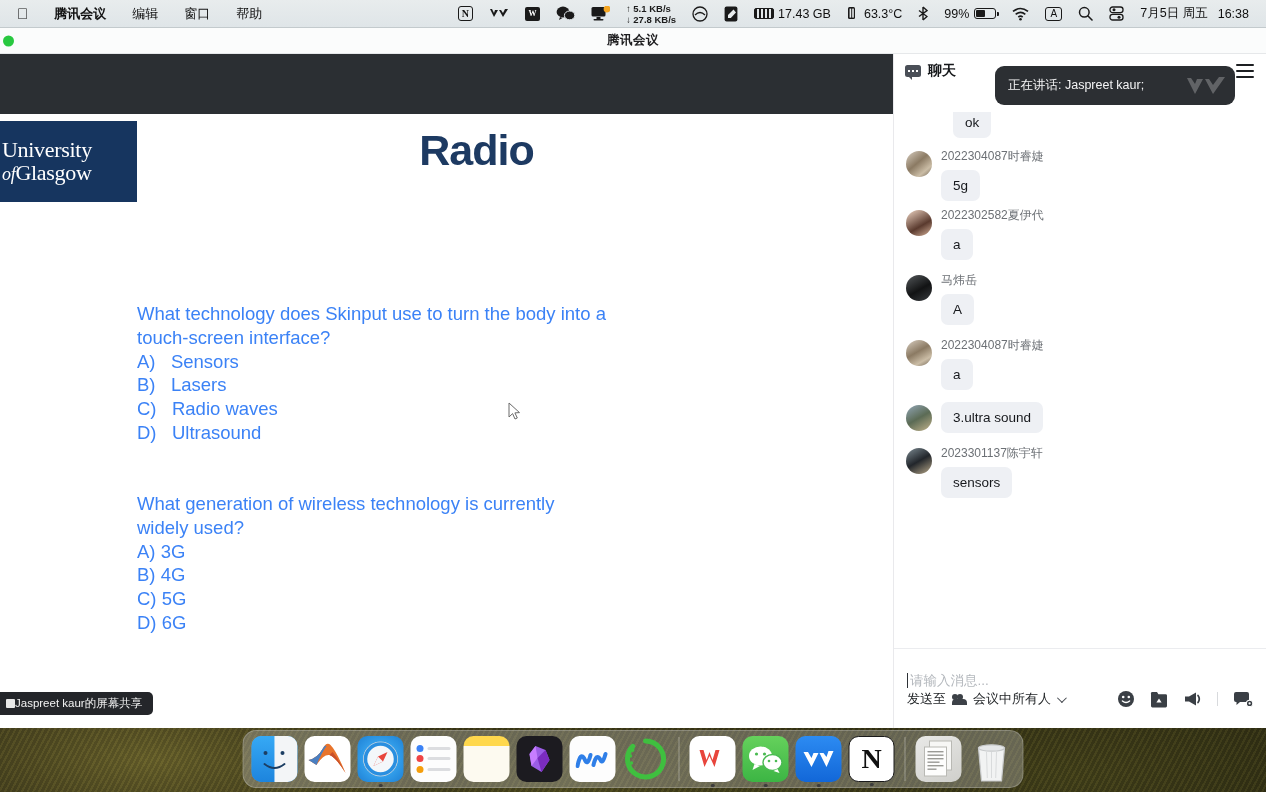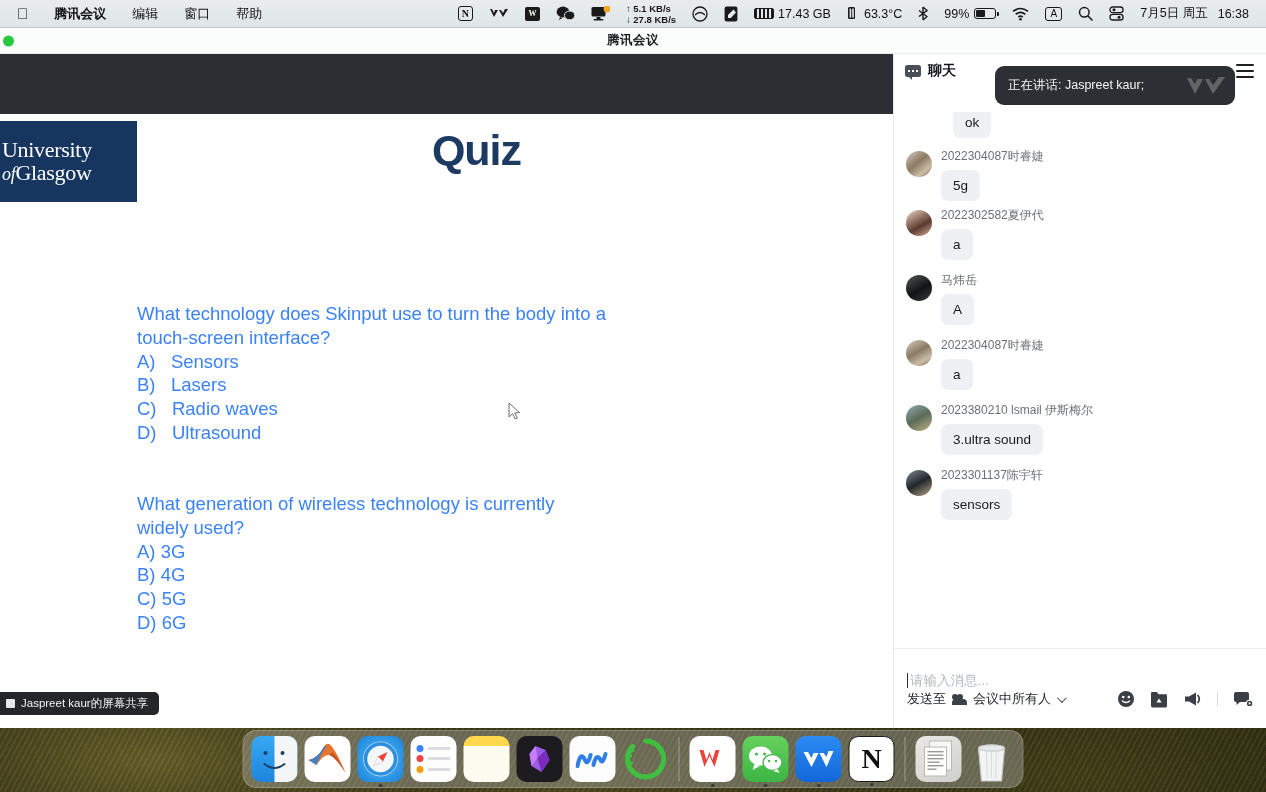--- a/index.html
+++ b/index.html
@@ -91,21 +91,21 @@
   .q-block li{ white-space:pre; }
   #q1{ top:188px; }
   #q2{ top:378px; }
   #cursor{
     position:absolute; left:508px; top:288px; width:13px; height:19px; z-index:5;
   }
   #share-label{
     position:absolute; left:0; bottom:13px;
     background:#24262a; color:#f2f2f2; font-size:11.5px;
     padding:4px 11px 4px 6px; border-radius:0 5px 5px 0;
-    display:flex; align-items:center; gap:6px; white-space:nowrap;
+    display:flex; align-items:center; white-space:nowrap;
   }
   #share-label .scr{ width:9px;height:9px;background:#e8e8e8;border-radius:1px; }
 
   
   #chat-panel{ width:373px; height:674px; background:#fff; display:flex; flex-direction:column;
                border-left:1px solid #e9e9ec; position:relative; }
   #chat-header{
     height:34px; display:flex; align-items:center; padding:0 12px 0 11px; gap:7px;
     font-size:14px; font-weight:bold; color:#15171a; flex:0 0 34px;
   }
@@ -312,21 +312,21 @@
   <div id="window-body">
 
     <div id="share-area">
       <div id="slide">
 
         <div id="uog-logo">
           <span class="l1">University</span>
           <span class="l2"><i>of</i><span>Glasgow</span></span>
         </div>
 
-        <div id="slide-title">Quiz</div>
+        <div id="slide-title">Radio</div>
 
         <div class="q-block" id="q1">
           <div class="qtext">What technology does Skinput use to turn the body into a touch-screen interface?</div>
           <ul>
             <li>A)   Sensors</li>
             <li>B)   Lasers</li>
             <li>C)   Radio waves</li>
             <li>D)   Ultrasound</li>
           </ul>
         </div>
@@ -406,21 +406,20 @@
           <span class="avatar av4"></span>
           <span class="body">
             <span class="name" style="display:block">2022304087时睿婕</span>
             <span class="bubble">a</span>
           </span>
         </div>
 
         <div class="msg" style="margin-top:12px">
           <span class="avatar av5"></span>
           <span class="body">
-            <span class="name" style="display:block">2023380210 lsmail 伊斯梅尔</span>
             <span class="bubble">3.ultra sound</span>
           </span>
         </div>
 
         <div class="msg" style="margin-top:12px">
           <span class="avatar av6"></span>
           <span class="body">
             <span class="name" style="display:block">2023301137陈宇轩</span>
             <span class="bubble">sensors</span>
           </span>

